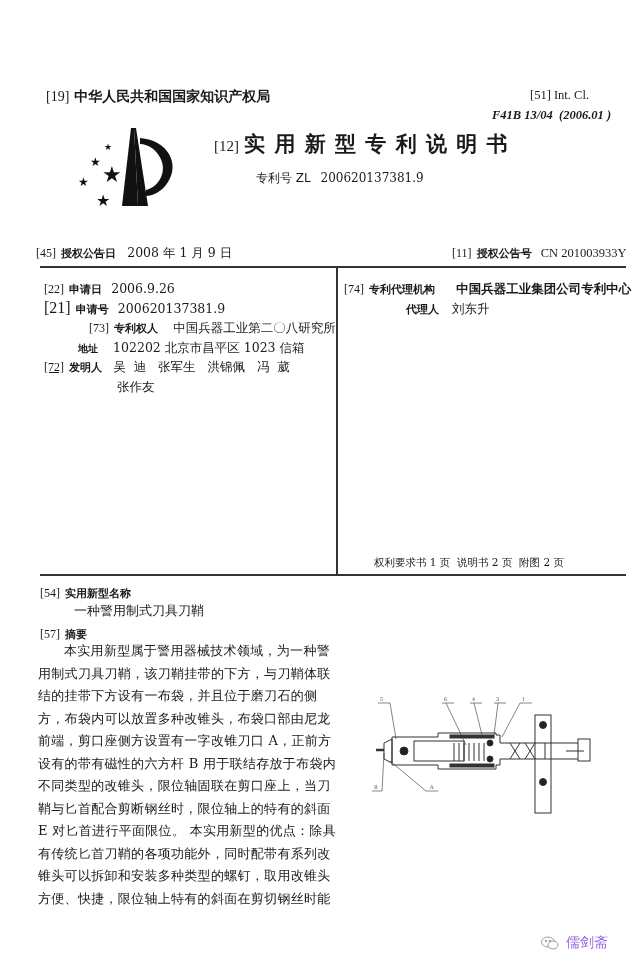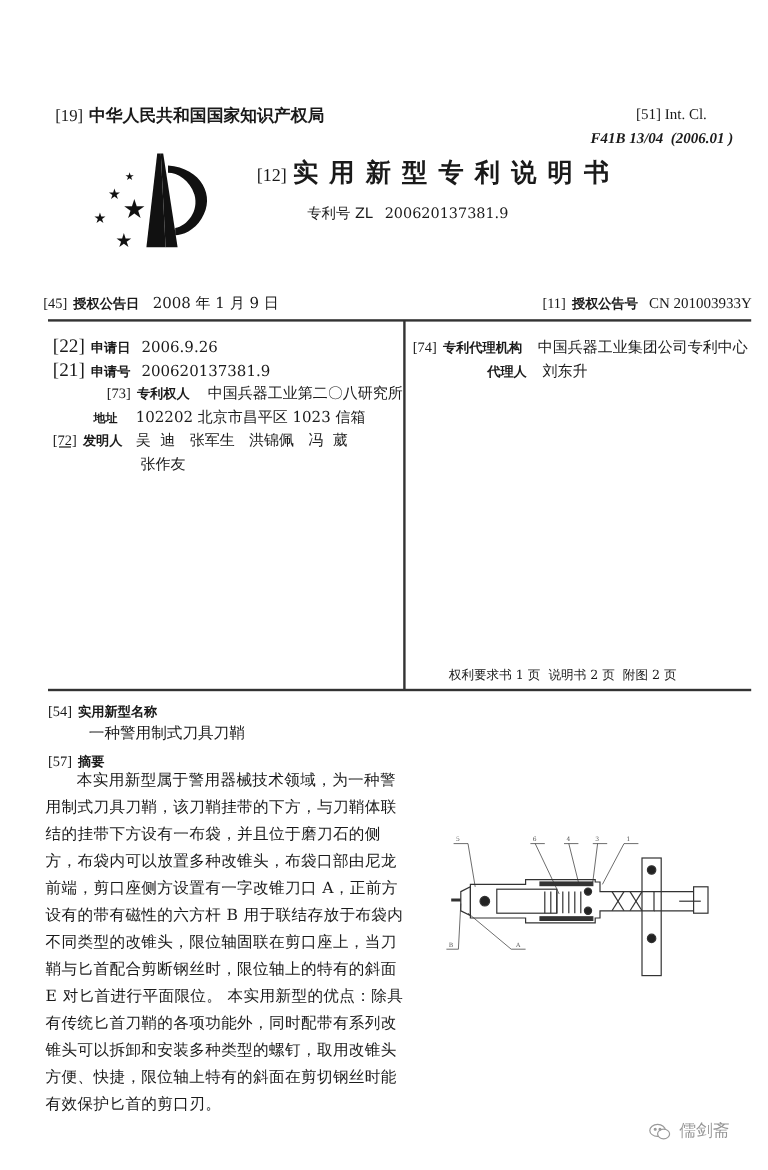--- a/index.html
+++ b/index.html
@@ -63,21 +63,21 @@
   <span class="code" style="font-size:12px;">[11]</span>
   <span class="lbl">授权公告号</span>
   <span class="val code" style="margin-left:4px;">CN 201003933Y</span>
 </div>
 
 <div class="hr" style="left:40px; top:266px; width:586px;"></div>
 <div class="vr" style="left:336px; top:267px; height:308px;"></div>
 
 <div class="abs" style="left:44px; top:278px; width:290px;">
   <div style="height:19.5px; white-space:nowrap;">
-    <span class="code" style="font-size:16px;">[22]</span>
+    <span class="code" style="font-size:12px;">[22]</span>
     <span class="lbl">申请日</span>
     <span class="val" style="margin-left:4px;">2006.9.26</span>
   </div>
   <div style="height:19.5px; white-space:nowrap;">
     <span class="code" style="font-size:16px;">[21]</span>
     <span class="lbl">申请号</span>
     <span class="val" style="margin-left:4px;">200620137381.9</span>
   </div>
   <div style="height:19.5px; white-space:nowrap;">
     <span class="code" style="font-size:12px;padding-left:45px;">[73]</span>
@@ -95,21 +95,21 @@
   </div>
   <div style="height:19.5px; white-space:nowrap; padding-left:73px;">
     <span class="val">张作友</span>
   </div>
 </div>
 
 <div class="abs" style="left:344px; top:278px; width:290px;">
   <div style="height:20px; white-space:nowrap;">
     <span class="code" style="font-size:12px;">[74]</span>
     <span class="lbl">专利代理机构</span>
-    <span class="val" style="margin-left:8px;">中国兵器工业集团公司专利中心</span>
+    <span class="val" style="margin-left:16px;font-weight:bold;">中国兵器工业集团公司专利中心</span>
   </div>
   <div style="height:20px; white-space:nowrap; padding-left:62px;">
     <span class="lbl">代理人</span>
     <span class="val" style="margin-left:8px;">刘东升</span>
   </div>
 </div>
 
 <div class="abs" style="left:374px; top:556px; font-size:10.5px; white-space:pre;">权利要求书 1 页  说明书 2 页  附图 2 页</div>
 
 <div class="hr" style="left:40px; top:574px; width:586px;"></div>
@@ -131,21 +131,20 @@
   <div class="abstract-line">结的挂带下方设有一布袋，并且位于磨刀石的侧</div>
   <div class="abstract-line">方，布袋内可以放置多种改锥头，布袋口部由尼龙</div>
   <div class="abstract-line">前端，剪口座侧方设置有一字改锥刀口 A，正前方</div>
   <div class="abstract-line">设有的带有磁性的六方杆 B 用于联结存放于布袋内</div>
   <div class="abstract-line">不同类型的改锥头，限位轴固联在剪口座上，当刀</div>
   <div class="abstract-line">鞘与匕首配合剪断钢丝时，限位轴上的特有的斜面</div>
   <div class="abstract-line">E 对匕首进行平面限位。 本实用新型的优点：除具</div>
   <div class="abstract-line">有传统匕首刀鞘的各项功能外，同时配带有系列改</div>
   <div class="abstract-line">锥头可以拆卸和安装多种类型的螺钉，取用改锥头</div>
   <div class="abstract-line">方便、快捷，限位轴上特有的斜面在剪切钢丝时能</div>
-  <div class="abstract-line">有效保护匕首的剪口刃。</div>
 </div>
 
 <div class="abs" style="left:370px; top:695px; width:230px; height:120px;">
   <svg width="230" height="120" viewBox="0 0 230 120" fill="none" stroke="#333" stroke-width="1">
 
     <path d="M22,42 L22,70 L68,70 L68,74 L126,74 L126,70 L130,70 L130,64 L175,64 L175,48 L130,48 L130,40 L126,40 L126,38 L68,38 L68,42 Z"></path>
     <path d="M14,48 L22,44 L22,68 L14,64 Z"></path>
     <line x1="6" y1="55" x2="14" y2="55" stroke-width="2.5"></line>
     <rect x="44" y="46" width="50" height="20"></rect>
     <circle cx="34" cy="56" r="4" fill="#222"></circle>
@@ -202,14 +201,14 @@
 
 <div class="abs" style="left:540px; top:934px; display:flex; align-items:center; gap:6px; opacity:0.75;">
   <span style="display:inline-block; width:20px; height:16px;">
     <svg width="20" height="16" viewBox="0 0 20 16" fill="none" stroke="#777" stroke-width="1">
       <ellipse cx="8" cy="7" rx="6.5" ry="5"></ellipse>
       <ellipse cx="13" cy="10" rx="5" ry="4" fill="#fff"></ellipse>
       <circle cx="6" cy="6" r="0.8" fill="#777"></circle>
         <circle cx="10" cy="6" r="0.8" fill="#777"></circle>
     </svg>
   </span>
-  <span class="sans" style="font-size:14px; color:#737373;">儒剑斋</span>
+  <span class="sans" style="font-size:14px; color:#6d28d9;">儒剑斋</span>
 </div>
 
 </body></html>

